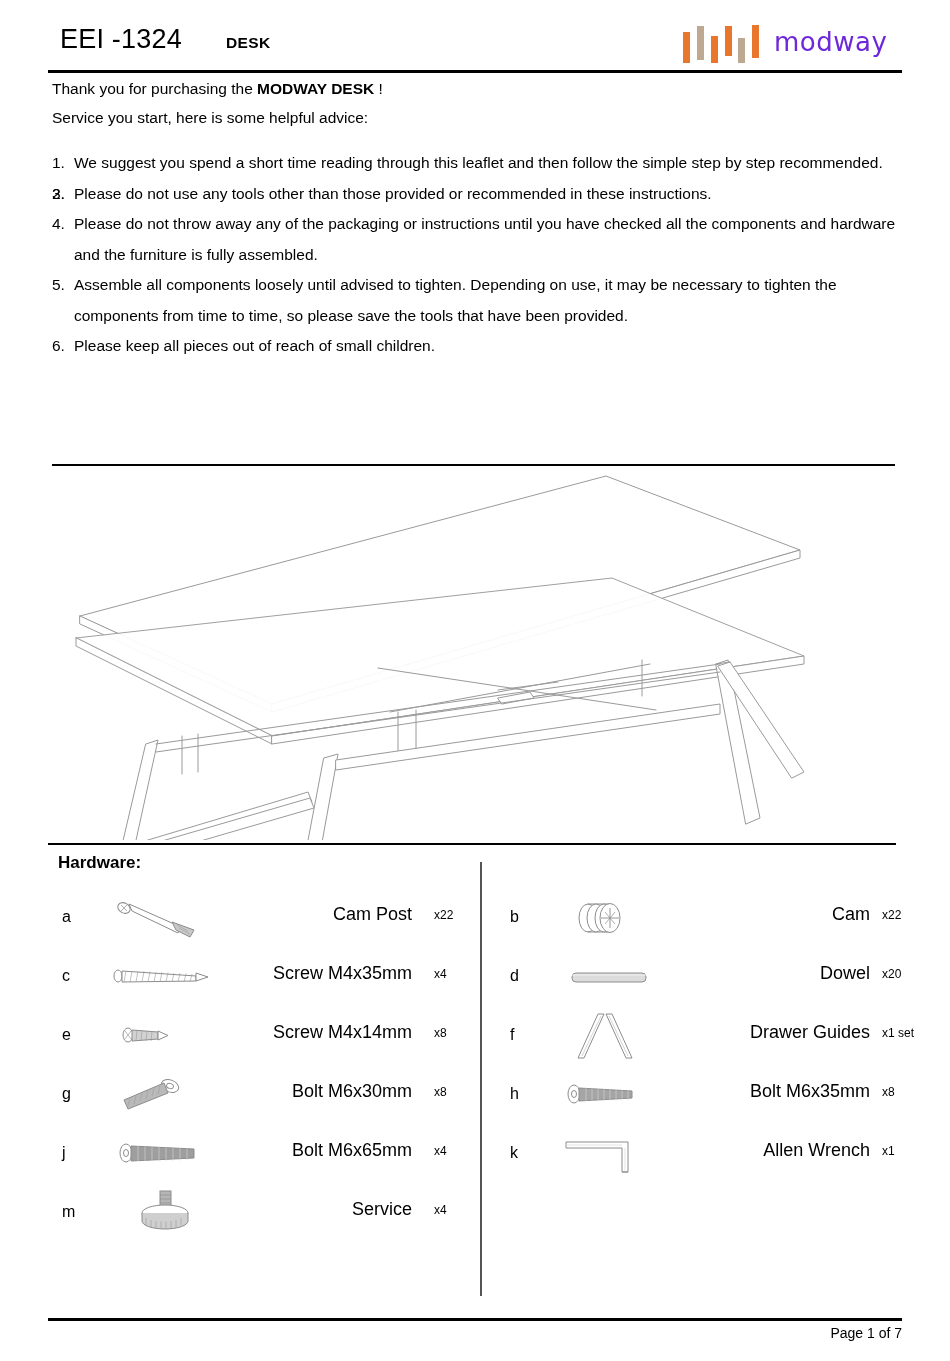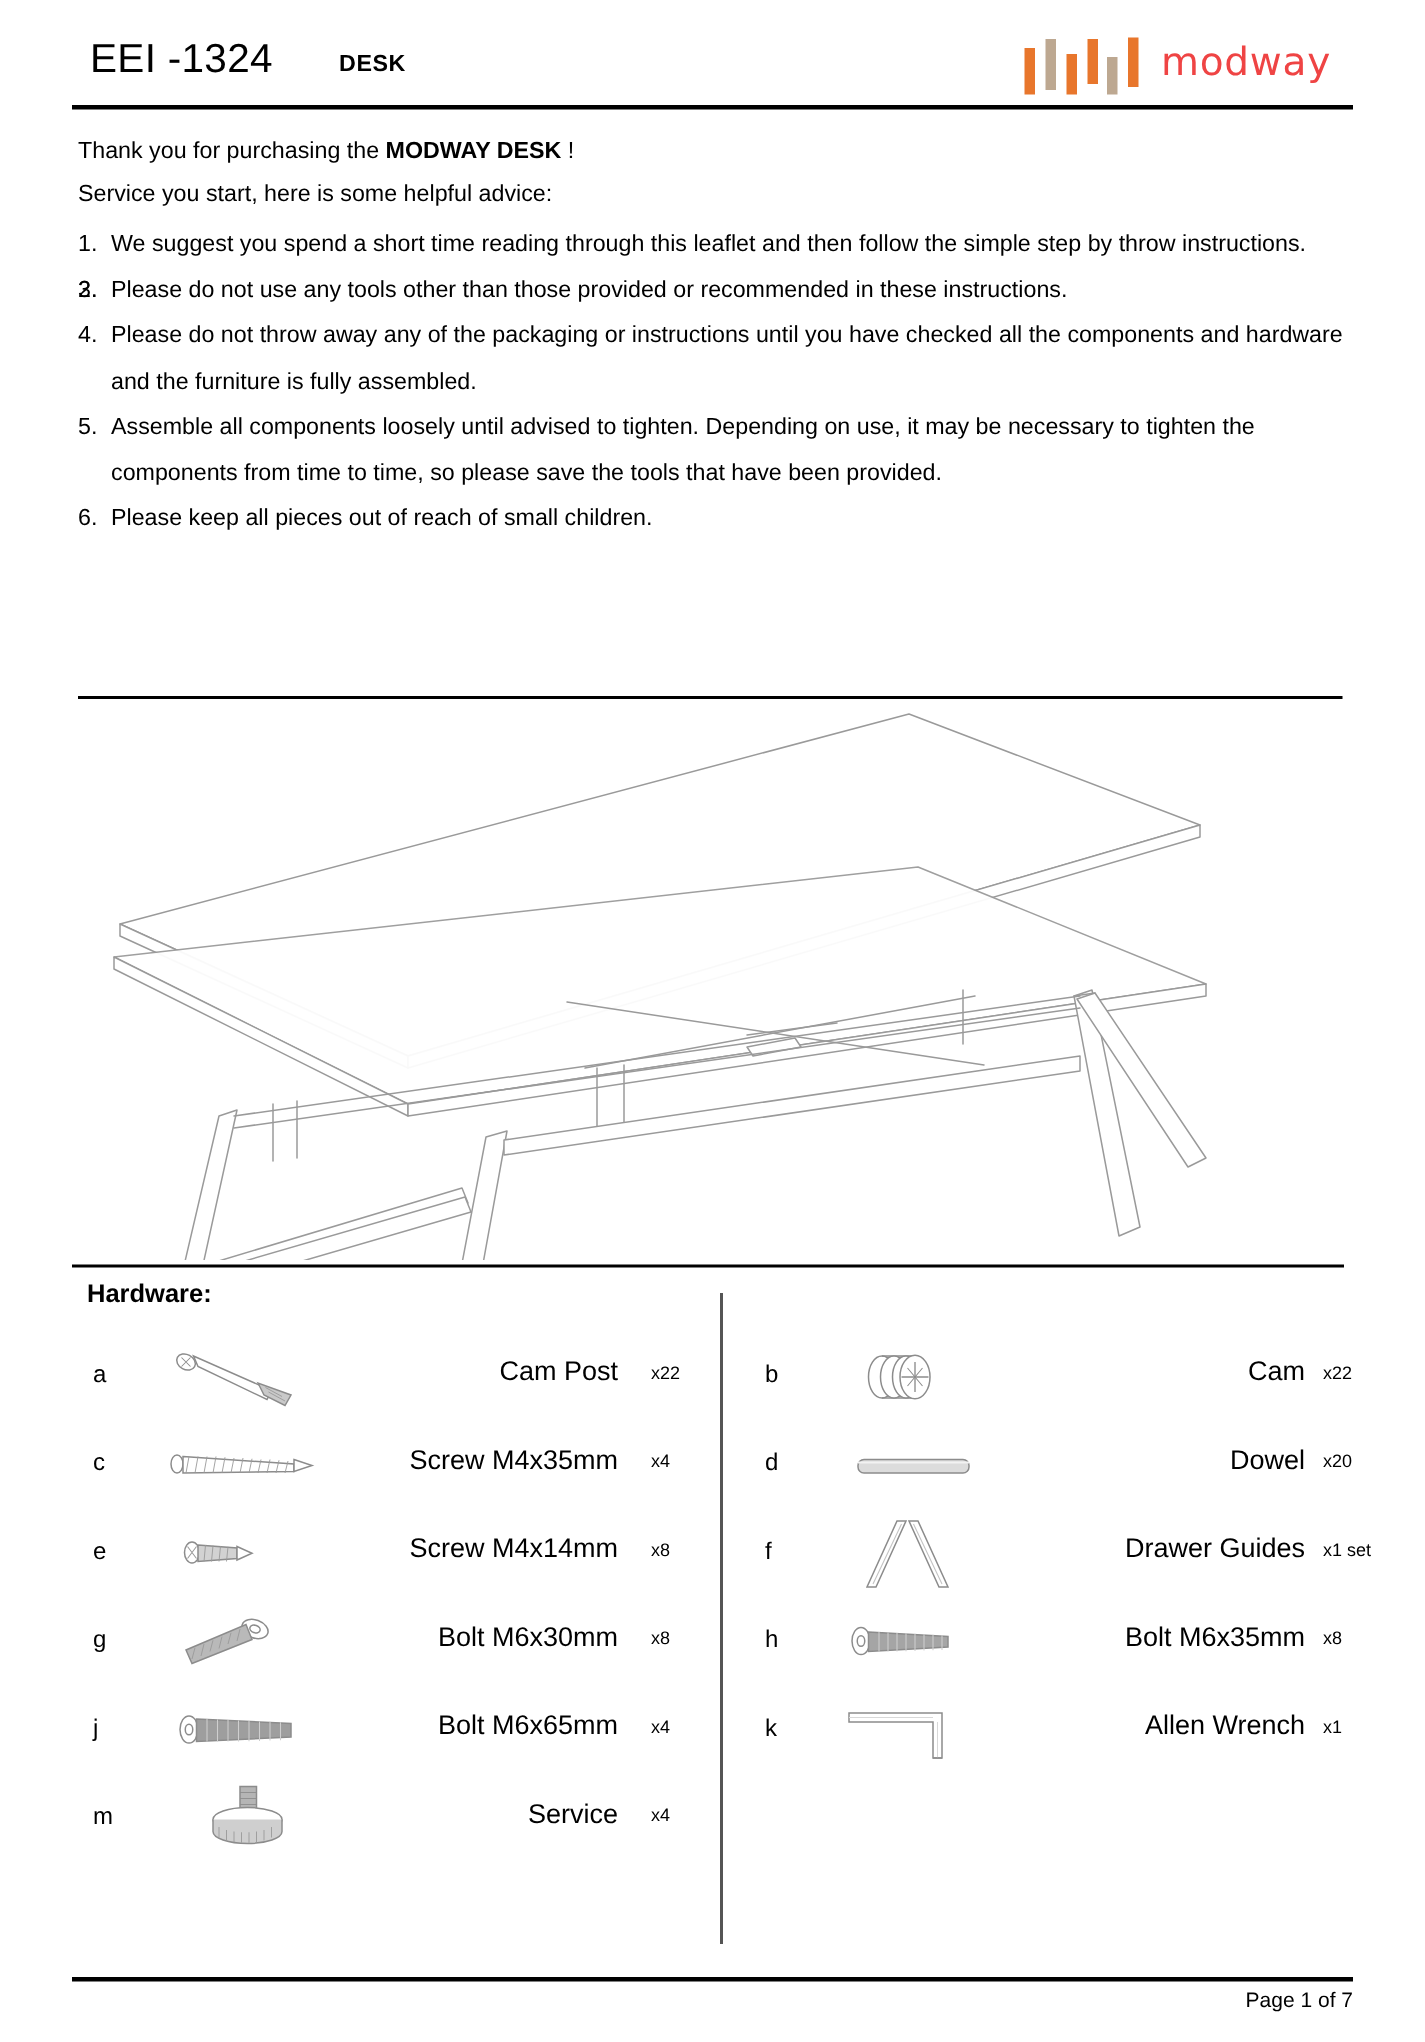--- a/index.html
+++ b/index.html
@@ -71,21 +71,21 @@
   .bar2 { left: 15px; top: 2px;  height: 34px; background: #bda891; }
   .bar3 { left: 29px; top: 12px; height: 27px; background: #e8762c; }
   .bar4 { left: 43px; top: 2px;  height: 30px; background: #e8762c; }
   .bar5 { left: 56px; top: 14px; height: 25px; background: #bda891; }
   .bar6 { left: 70px; top: 1px;  height: 33px; background: #e8762c; }
   .brand-word {
     position: absolute;
     left: 92px;
     top: 5px;
     font-size: 26px;
-    color: #ef4444;
+    color: #6d28d9;
     letter-spacing: 0.5px;
     font-family: "DejaVu Sans", sans-serif;
   }
 
   .rule {
     position: absolute;
     background: #000000;
   }
   .rule-header { left: 48px;  top: 70px;   width: 854px; height: 3px; }
   .rule-mid    { left: 52px;  top: 464px;  width: 843px; height: 2px; }
@@ -98,21 +98,21 @@
     top: 862px;
     width: 1.5px;
     height: 434px;
     background: #555555;
   }
 
   
   .intro {
     position: absolute;
     left: 52px;
-    top: 86px;
+    top: 74px;
     width: 850px;
   }
   .intro-line {
     font-size: 15.5px;
     line-height: 29px;
     white-space: nowrap;
   }
   .intro-line b { font-weight: bold; }
 
   
@@ -244,21 +244,21 @@
   <div class="rule rule-header"></div>
 
   <div class="intro">
     <div class="intro-line"><span>Thank you for purchasing the </span><b>MODWAY DESK</b><span> !</span></div>
     <div class="intro-line">Service you start, here is some helpful advice:</div>
   </div>
 
   <div class="list">
     <div class="list-item">
       <span class="list-num">1.</span>
-      <span>We suggest you spend a short time reading through this leaflet and then follow the simple step by throw instructions.</span>
+      <span>We suggest you spend a short time reading through this leaflet and then follow the simple step by step recommended.</span>
     </div>
     <div class="list-item">
       <span class="list-num">2.</span>
     </div>
     <div class="list-item">
       <span class="list-num">3.</span>
       <span>Please do not use any tools other than those provided or recommended in these instructions.</span>
     </div>
     <div class="list-item">
       <span class="list-num">4.</span>

